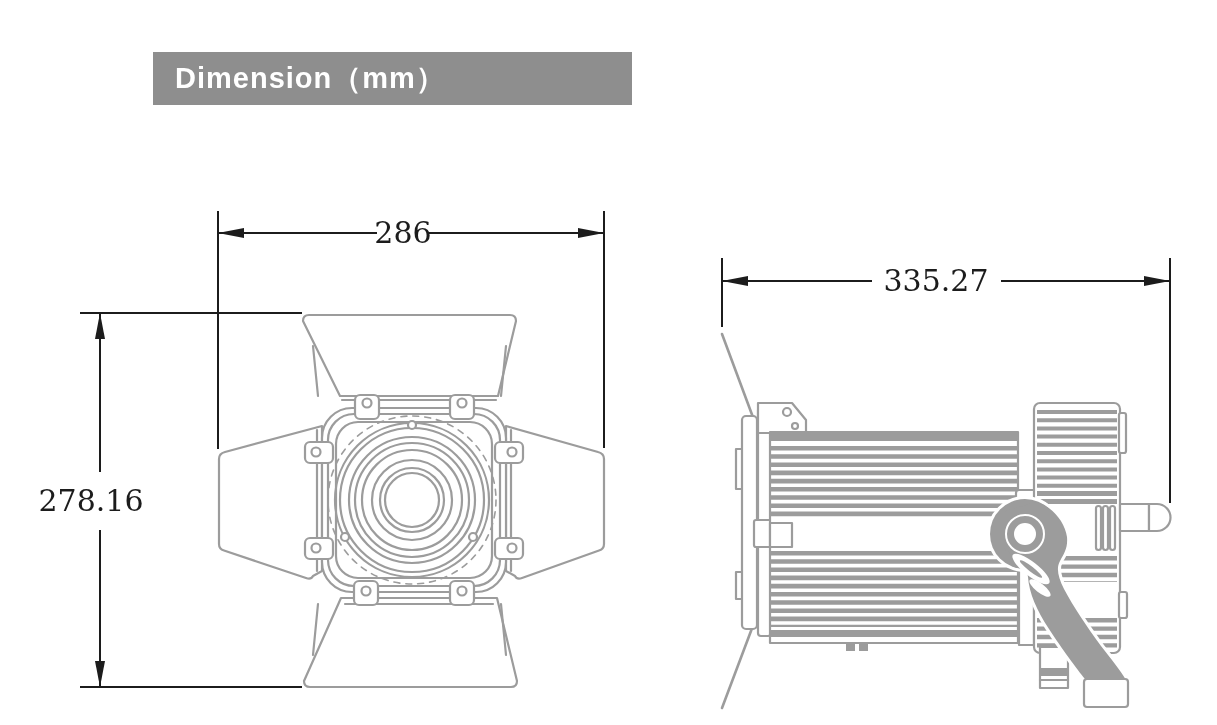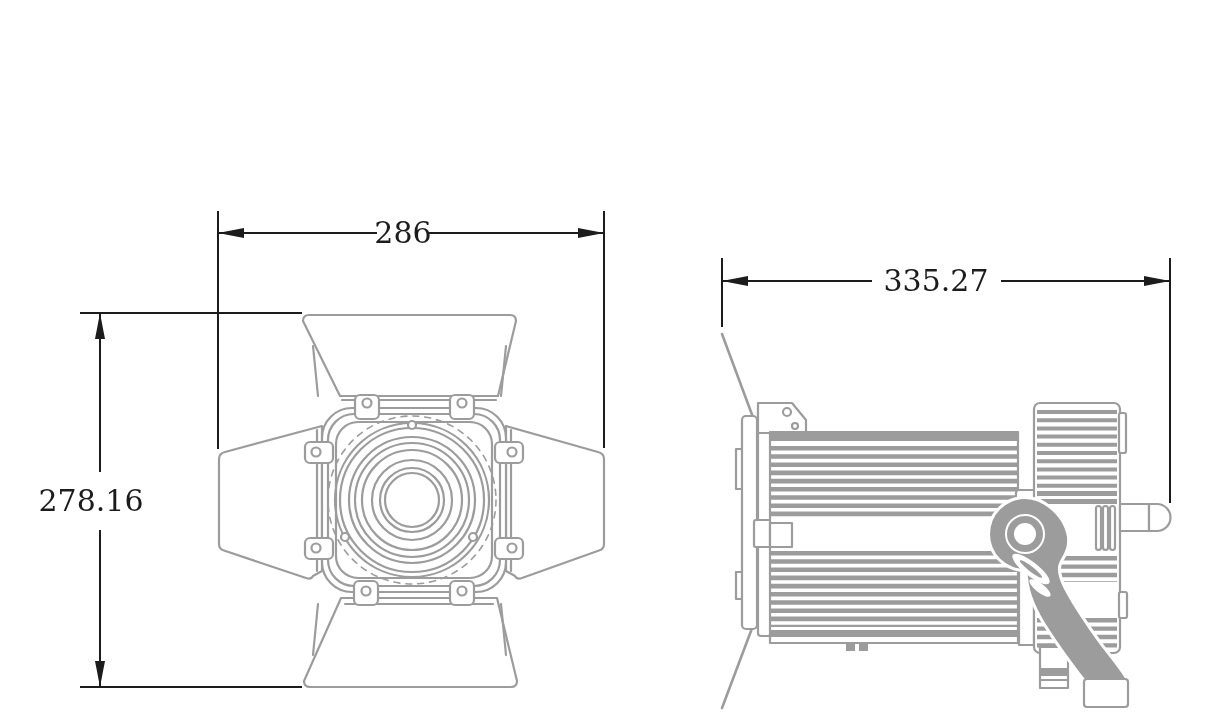--- a/index.html
+++ b/index.html
@@ -9,20 +9,23 @@
        display:flex;align-items:center;}
   .hdr span{color:#ffffff;font-weight:bold;font-size:29px;letter-spacing:1px;padding-left:22px;}
   svg{position:absolute;left:0;top:0;}
   .dimtxt{font-family:"DejaVu Serif",serif;font-size:30px;fill:#1c1c1c;}
 </style>
 </head>
 <body>
 
 <div class="stage">
 
+  <div class="hdr">
+    <span>Dimension（mm）</span>
+  </div>
 
   <svg width="1217" height="725" viewBox="0 0 1217 725">
 
     <g stroke="#9c9c9c" stroke-width="2.2" fill="none" stroke-linejoin="round" stroke-linecap="round">
 
       <g>
         <path d="M303,321 Q303,315 309,315 L510,315 Q516,315 516,321 L498,396 L340,396 Z" fill="#ffffff"></path>
         <line x1="342" y1="400" x2="496" y2="400"></line>
         <line x1="313" y1="346" x2="318" y2="396"></line>
         <line x1="506" y1="346" x2="501" y2="396"></line>

